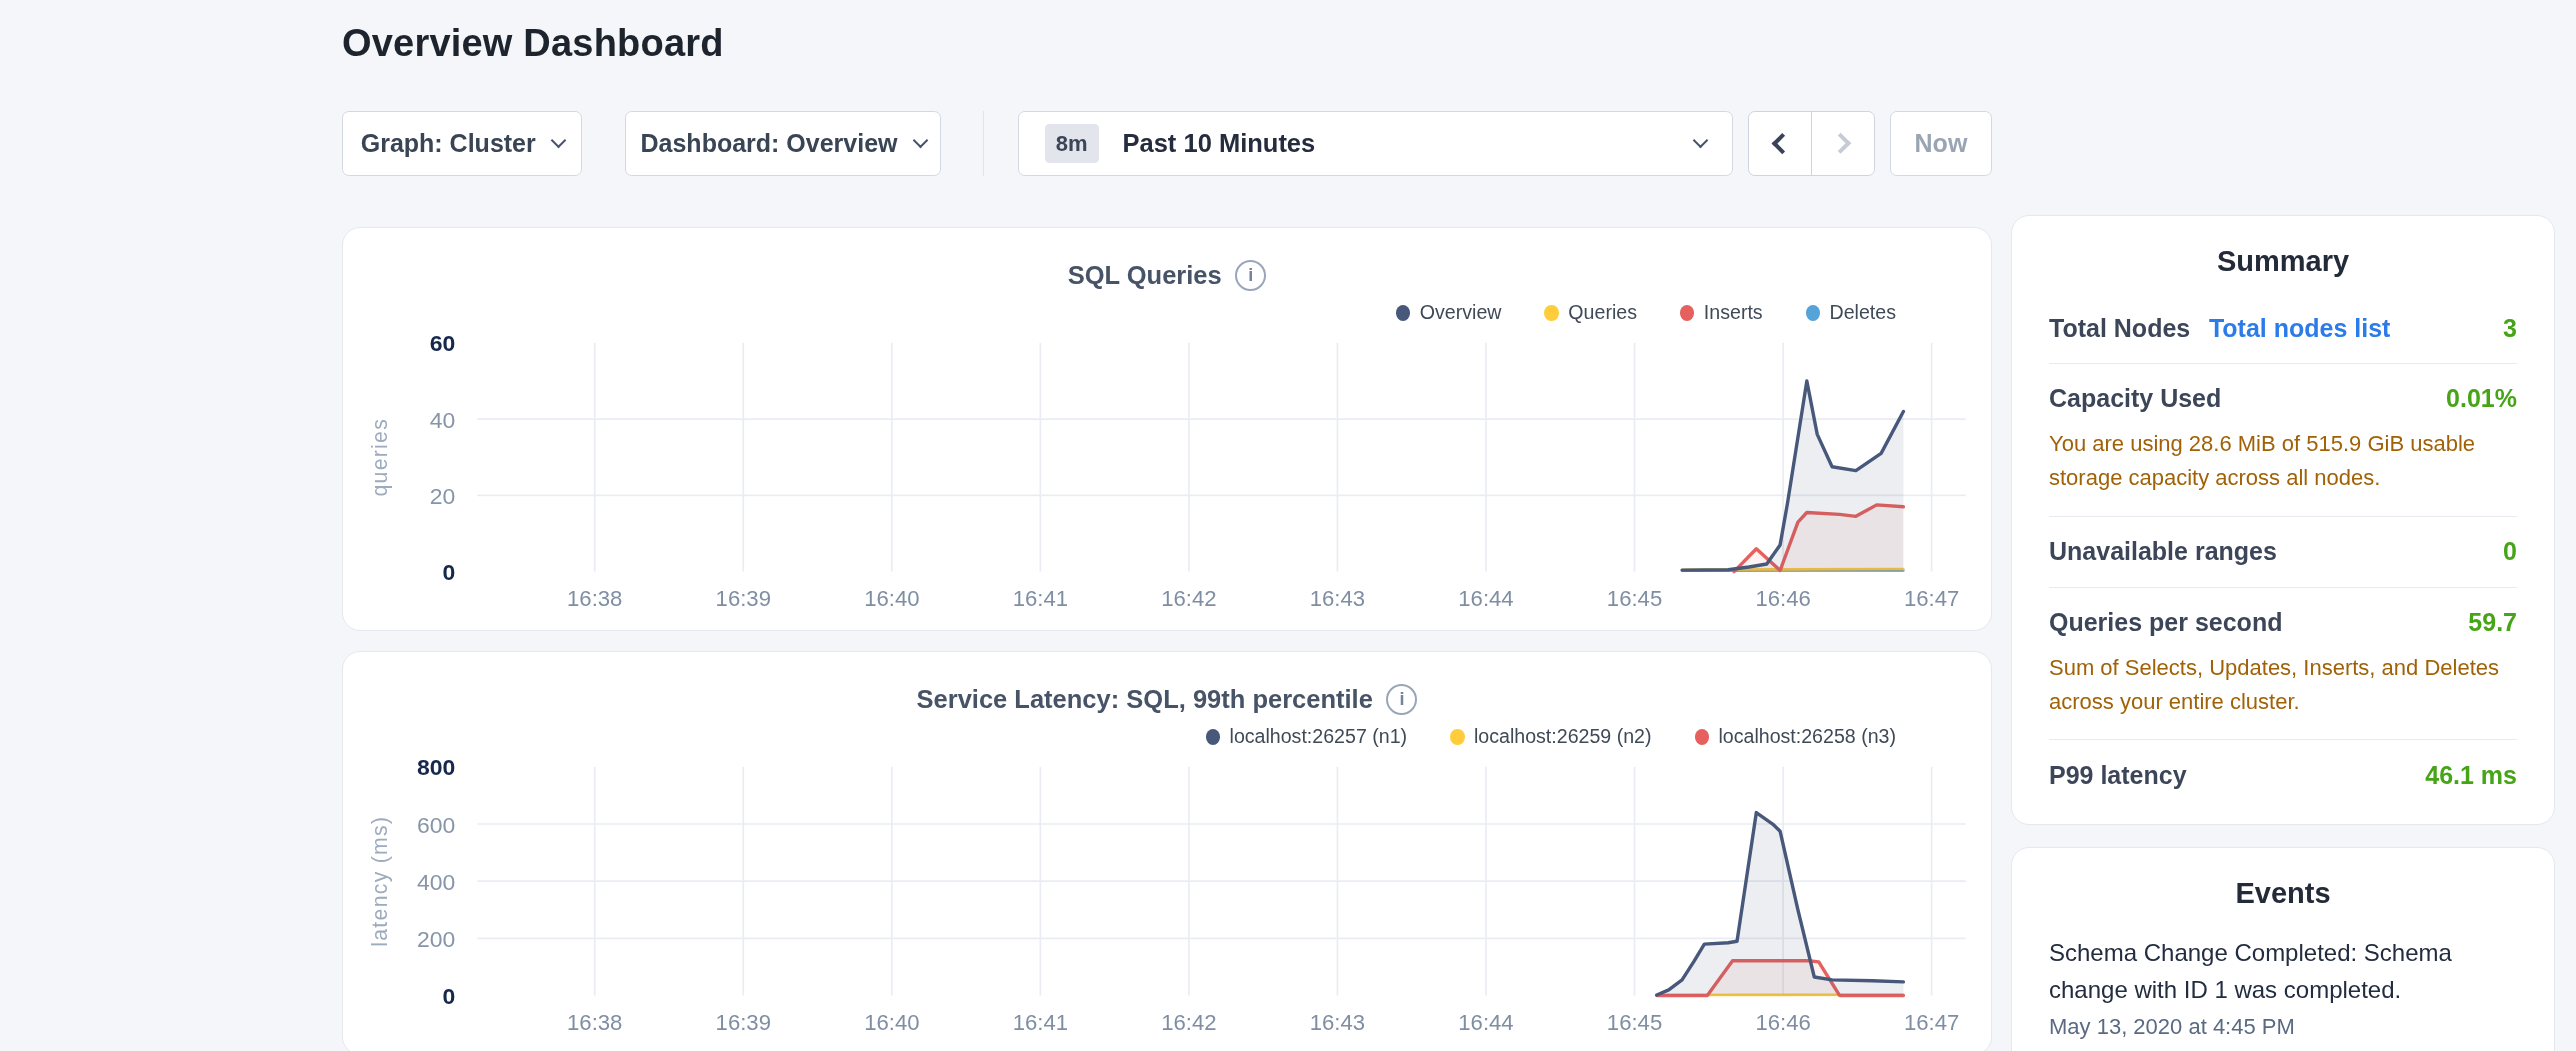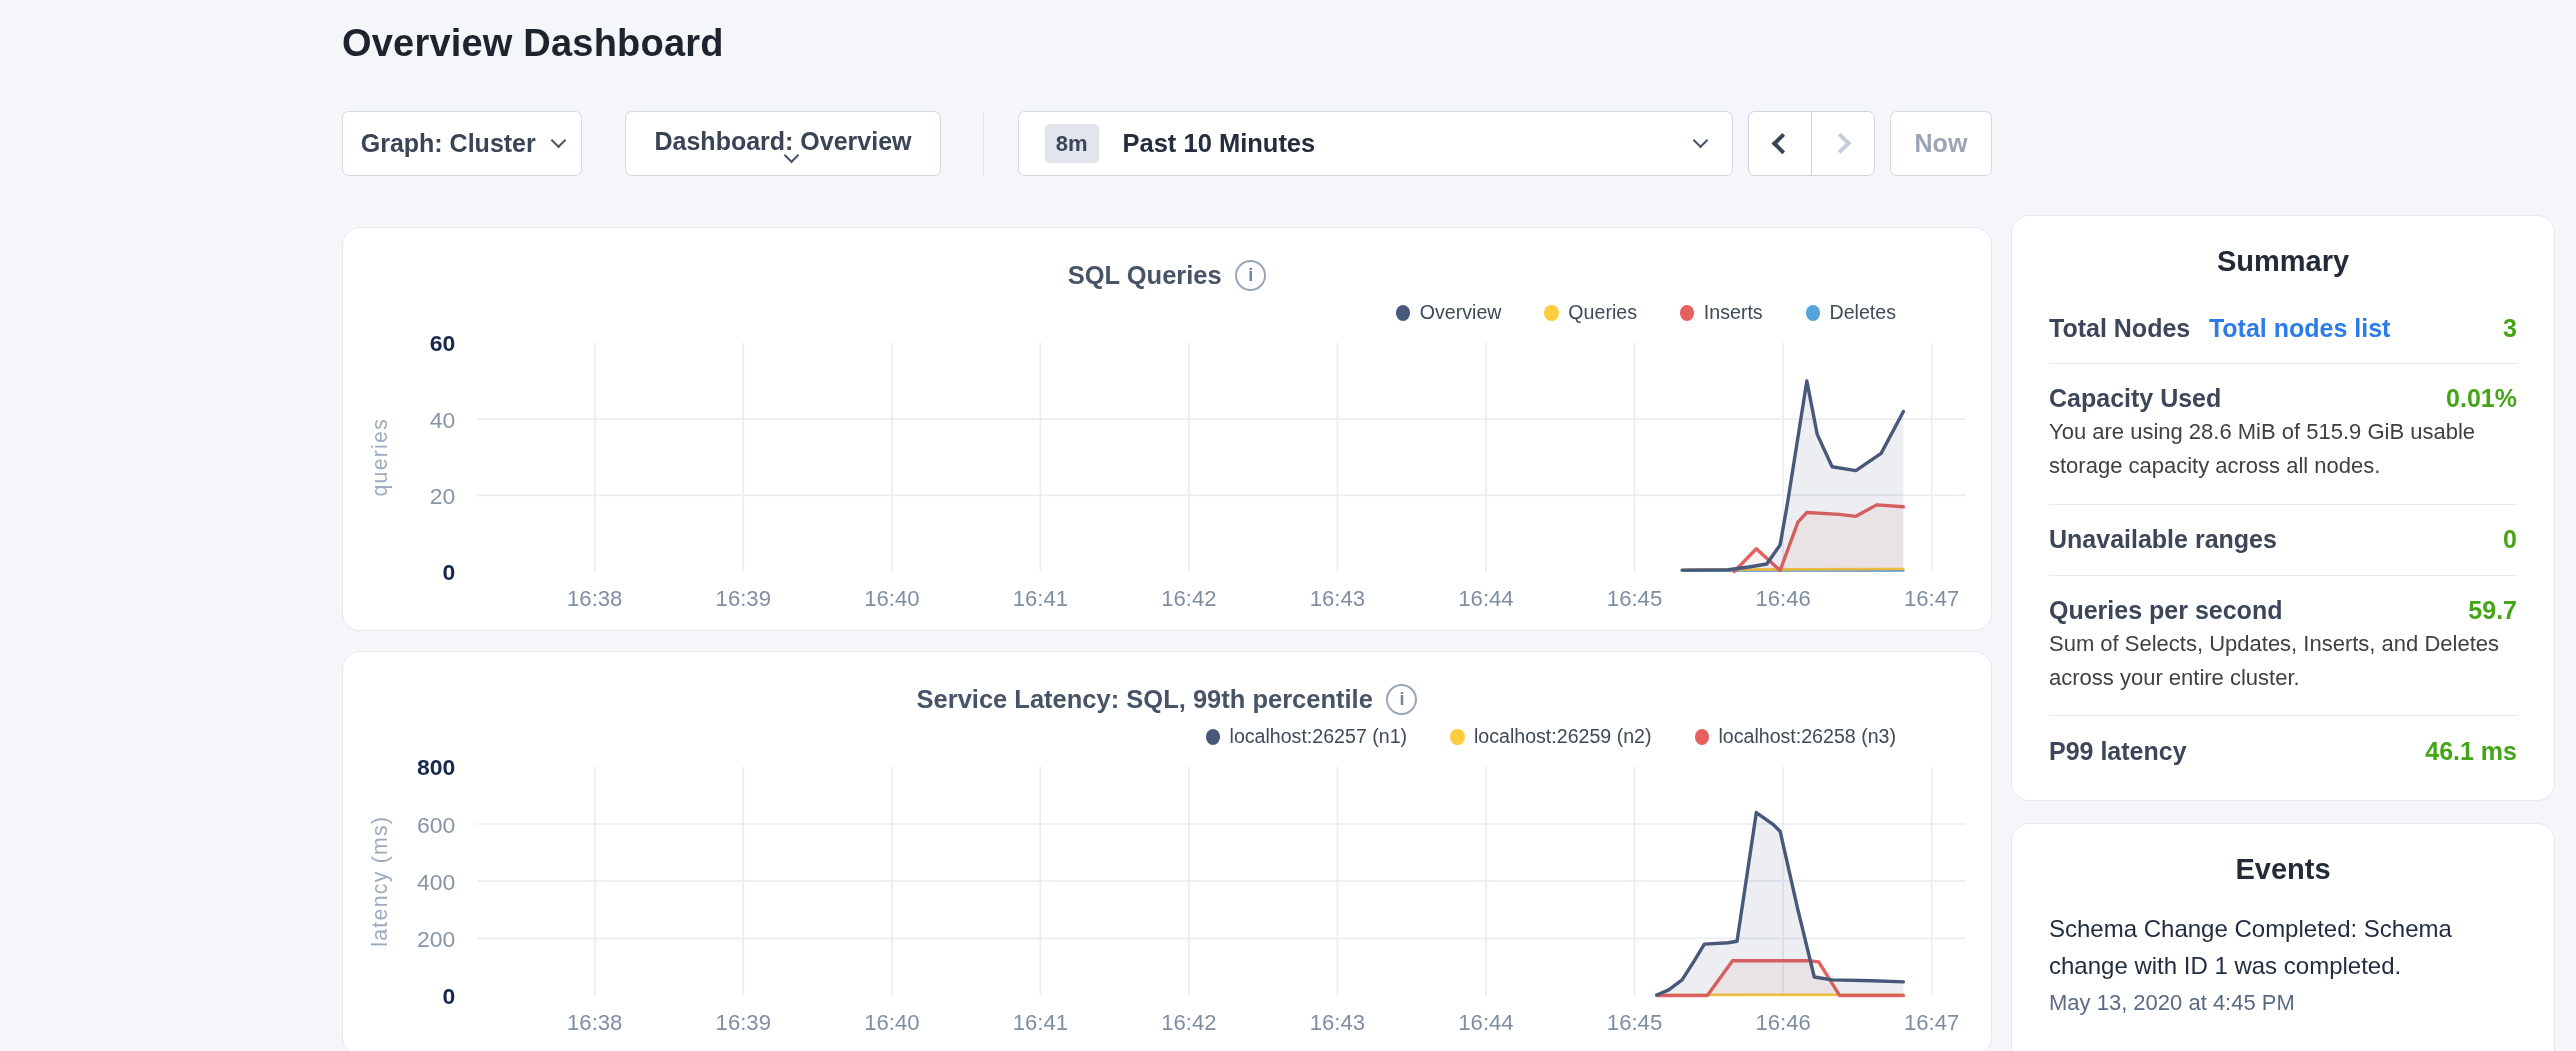--- a/index.html
+++ b/index.html
@@ -16,21 +16,21 @@
   .main { position:absolute; left:342px; top:0; width:1650px; }
   .page-title { margin-top:22px; font-size:38px; font-weight:600; color:#1e242e; letter-spacing:0.2px; }
 
   .toolbar { display:flex; align-items:center; margin-top:38px; height:81px; }
   .tb-btn { height:65px; background:#fff; border:1.7px solid #d3d9e3; border-radius:6.8px;
             display:flex; align-items:center; justify-content:center; cursor:pointer; }
   .dd-label { font-size:25px; font-weight:600; color:#394455; }
   .chev-down { width:11px; height:11px; border-right:2.6px solid #47536a; border-bottom:2.6px solid #47536a;
                transform:rotate(45deg); margin-left:17px; margin-top:-6px; }
   .graph-dd { width:245px; }
-  .dash-dd { width:321px; margin-left:43px;flex-direction:column; }
+  .dash-dd { width:321px; margin-left:43px; }
   .tb-divider { width:1.7px; height:65px; background:#dfe3ea; margin-left:42px; }
 
   .time-select { width:727px; height:65px; margin-left:34px; background:#fff; border:1.7px solid #d3d9e3;
                  border-radius:6.8px; display:flex; align-items:center; padding:0 25.5px; cursor:pointer; }
   .time-badge { background:#e2e6ec; border-radius:4.3px; padding:6.8px 11px; font-size:22px; font-weight:700; color:#3c4658; }
   .time-label { margin-left:24px; font-size:25.5px; font-weight:700; color:#242c3d; }
   .time-select .chev-down { margin-left:auto; }
 
   .arrow-group { display:flex; width:129px; height:65px; margin-left:15.3px; background:#fff;
                  border:1.7px solid #cdd4e0; border-radius:6.8px; overflow:hidden; }
@@ -64,21 +64,21 @@
   .right-col { position:absolute; left:2011px; top:215px; width:544px; display:flex; flex-direction:column; gap:22px; }
   .panel { padding:25.5px 37px 13.6px 37px; }
   .panel-heading { text-align:center; font-size:29px; font-weight:700; color:#242b38; padding-top:3.4px; }
   .summary-rows { margin-top:15.3px; }
   .summary-row { padding:20.4px 0; }
   .summary-row + .summary-row { border-top:1.7px solid #e7eaf0; }
   .row-main { display:flex; align-items:baseline; }
   .row-label { font-size:25px; font-weight:700; color:#3c4658; }
   .row-link { font-size:25px; font-weight:600; color:#2b7ce9; margin-left:18.7px; cursor:pointer; }
   .row-value { margin-left:auto; font-size:25px; font-weight:700; color:#46a417; }
-  .row-sub { margin-top:2px; font-size:22px; line-height:34px; color:#404040; }
+  .row-sub { margin-top:14px; font-size:22px; line-height:34px; color:#a16207; }
   .events-panel { min-height:340px; }
   .event-item { margin-top:24px; }
   .event-msg { font-size:24px; line-height:37px; color:#232d40; }
   .event-time { margin-top:6.8px; font-size:22px; color:#5a6a82; }
 </style>
 </head>
 <body>
 
 <div class="app">
 

